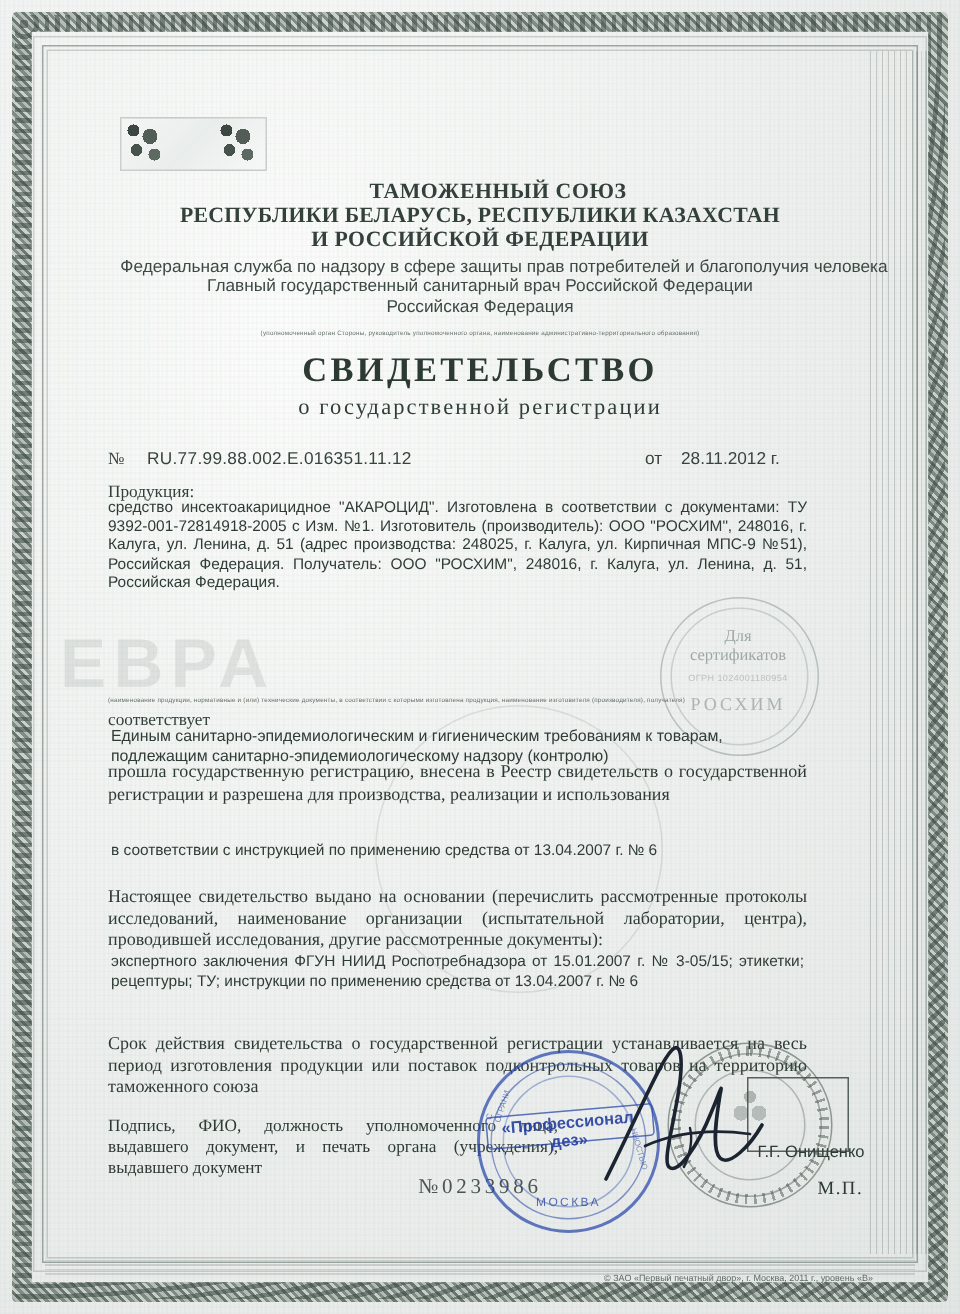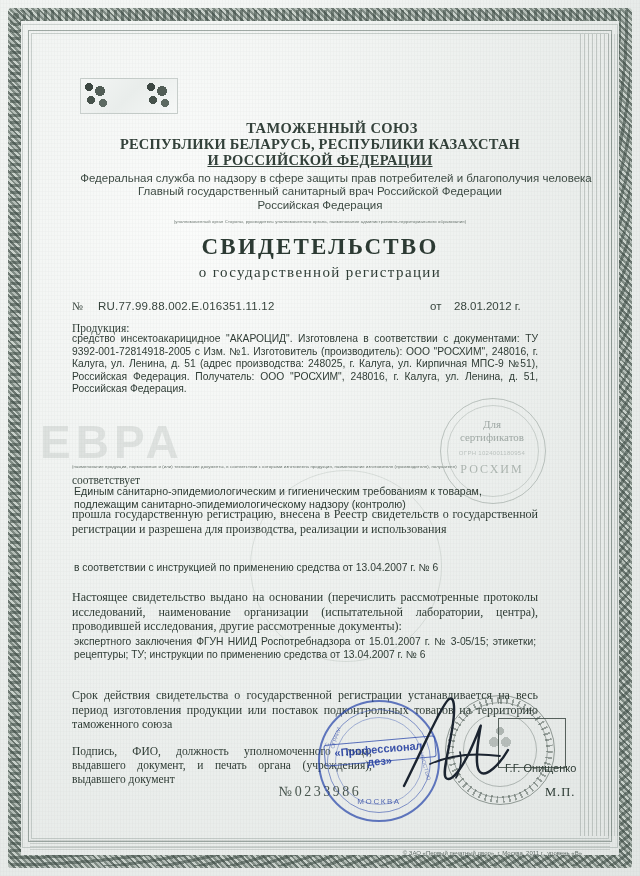--- a/index.html
+++ b/index.html
@@ -149,21 +149,21 @@
   }
 
   
   .content{position:absolute;left:0;right:0;top:0;z-index:4;}
   .c-title{
     text-align:center;font-family:"Liberation Serif",serif;font-weight:bold;
     color:#33413a;
   }
   .l1{font-size:14.5px;letter-spacing:.4px;position:absolute;left:0;right:0;top:120px;padding-left:24px;}
   .l2{font-size:14.5px;letter-spacing:.2px;position:absolute;left:0;right:0;top:136px;}
-  .l3{font-size:14.5px;letter-spacing:.3px;position:absolute;left:0;right:0;top:152px;text-decoration:underline;}
+  .l3{font-size:14.5px;letter-spacing:.3px;position:absolute;left:0;right:0;top:152px;}
   .sub{
     position:absolute;left:0;right:0;text-align:center;
     font-family:"Liberation Sans",sans-serif;font-size:11.5px;color:#3d4a43;
   }
   .s1{top:172px;margin-left:32px;} .s2{top:185px;} .s3{top:199px;}
 
   .micro{
     position:absolute;left:0;right:0;text-align:center;
     font-size:4.2px;color:rgba(75,88,81,.85);letter-spacing:.15px;
     font-family:"Liberation Sans",sans-serif;
@@ -328,21 +328,21 @@
     <div class="sub s3">Российская Федерация</div>
     <div class="micro micro-1">(уполномоченный орган Стороны, руководитель уполномоченного органа, наименование административно-территориального образования)</div>
 
     <div class="big-title">СВИДЕТЕЛЬСТВО</div>
     <div class="big-sub">о государственной регистрации</div>
 
     <div class="numrow">
       <span class="nl">№</span>
       <span class="nv">RU.77.99.88.002.Е.016351.11.12</span>
       <span class="dl">от</span>
-      <span class="dv">28.01.2012 г.</span>
+      <span class="dv">28.11.2012 г.</span>
     </div>
 
     <div class="lbl prod-label">Продукция:</div>
     <div class="filled prod-body">средство инсектоакарицидное "АКАРОЦИД". Изготовлена в соответствии с документами: ТУ 9392-001-72814918-2005 с Изм. №1. Изготовитель (производитель): ООО "РОСХИМ", 248016, г. Калуга, ул. Ленина, д. 51 (адрес производства: 248025, г. Калуга, ул. Кирпичная МПС-9 №51), Российская Федерация. Получатель: ООО "РОСХИМ", 248016, г. Калуга, ул. Ленина, д. 51, Российская Федерация.</div>
     <div class="micro micro-2">(наименование продукции, нормативные и (или) технические документы, в соответствии с которыми изготовлена продукция, наименование изготовителя (производителя), получателя)</div>
 
     <div class="lbl sootv-label">соответствует</div>
     <div class="filled sootv-body">Единым санитарно-эпидемиологическим и гигиеническим требованиям к товарам, подлежащим санитарно-эпидемиологическому надзору (контролю)</div>
 
     <div class="serifpar reg-par">прошла государственную регистрацию, внесена в Реестр свидетельств о государственной регистрации и разрешена для производства, реализации и использования</div>

